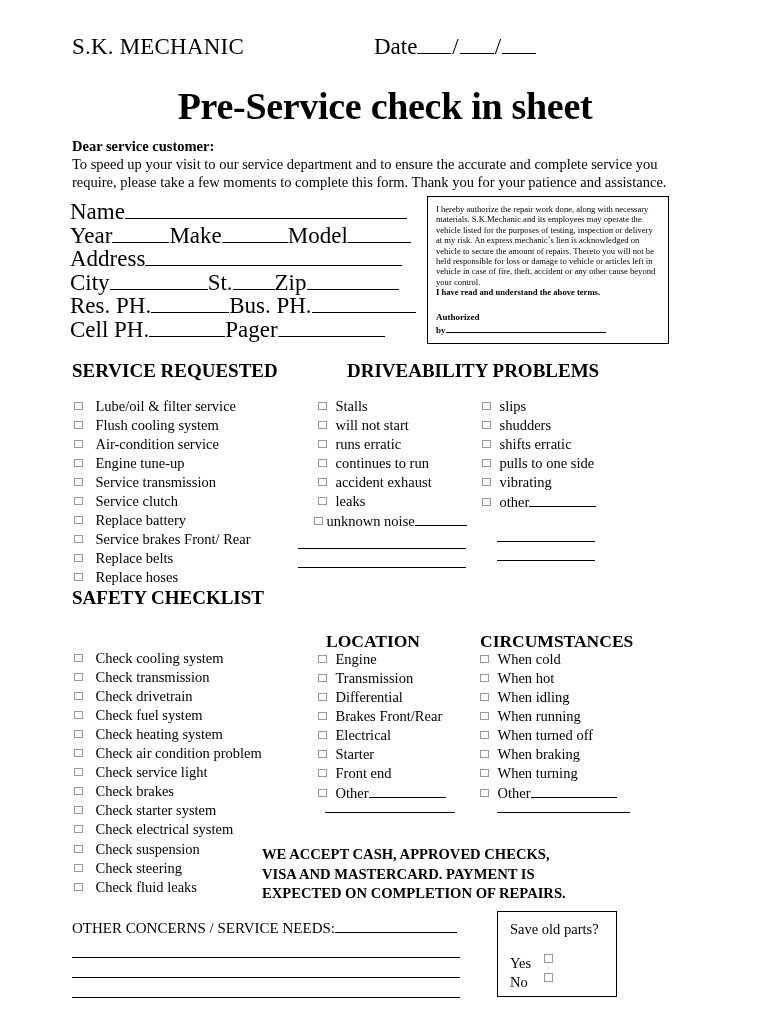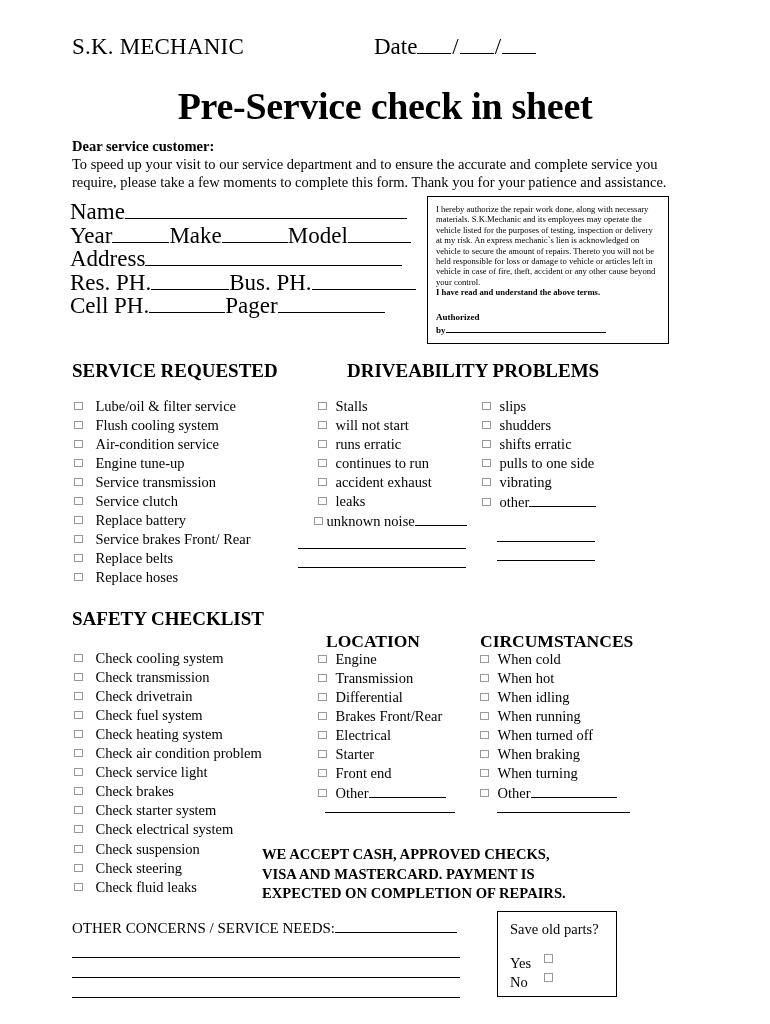--- a/index.html
+++ b/index.html
@@ -53,21 +53,21 @@
   }
   .legal p { margin: 0; font-size: 8.6px; line-height: 10.4px; text-align: left; }
   .legal .bold { font-weight: bold; }
   .legal .auth { margin-top: 14px; font-size: 9px; font-weight: bold; }
   .legal .authline { display: inline-block; width: 160px; border-bottom: 1.1px solid #000; height: 10px; }
 
   
   .h2 { font-size: 19px; font-weight: bold; position: absolute; }
   #h-service { left: 72px; top: 360px; }
   #h-drive   { left: 347px; top: 360px; }
-  #h-safety  { left: 72px; top: 608px; }
+  #h-safety  { left: 72px; top: 587px; }
   #h-loc     { left: 326px; top: 631px; font-size: 17.5px; }
   #h-circ    { left: 480px; top: 631px; font-size: 17.5px; }
 
   
   .cb-list { position: absolute; font-size: 14.5px; }
   .cb-item { display: flex; align-items: baseline; height: 19px; white-space: nowrap; }
   .box {
     display: inline-block; width: 8.5px; height: 8.5px;
     border: 1px solid #999; box-sizing: border-box;
     margin-right: 9px; flex: 0 0 auto; position: relative; top: -1px;
@@ -153,20 +153,28 @@
       <span>Make</span>
       <span class="fl" style="width:66px"></span>
       <span>Model</span>
       <span class="fl" style="width:63px"></span>
     </div>
     <div class="row">
       <span>Address</span>
       <span class="fl" style="width:257px"></span>
     </div>
     <div class="row">
+      <span>City</span>
+      <span class="fl" style="width:98px"></span>
+      <span>St.</span>
+      <span class="fl" style="width:42px"></span>
+      <span>Zip</span>
+      <span class="fl" style="width:92px"></span>
+    </div>
+    <div class="row">
       <span>Res. PH.</span>
       <span class="fl" style="width:78px"></span>
       <span>Bus. PH.</span>
       <span class="fl" style="width:104px"></span>
     </div>
     <div class="row">
       <span>Cell PH.</span>
       <span class="fl" style="width:76px"></span>
       <span>Pager</span>
       <span class="fl" style="width:107px"></span>

